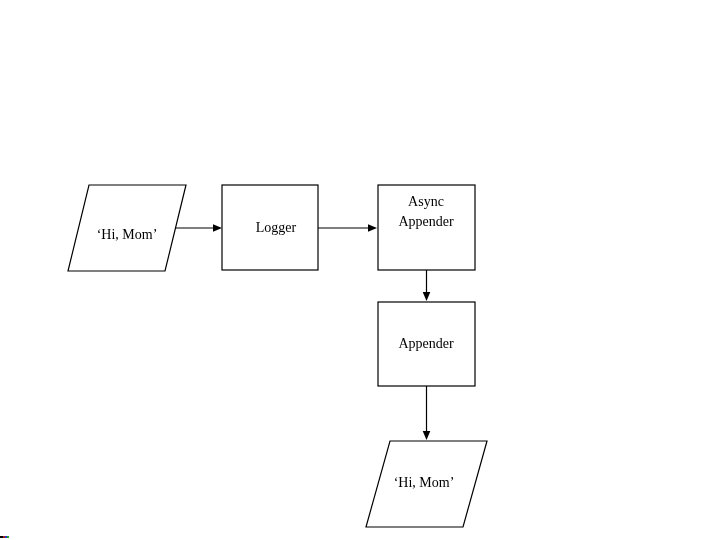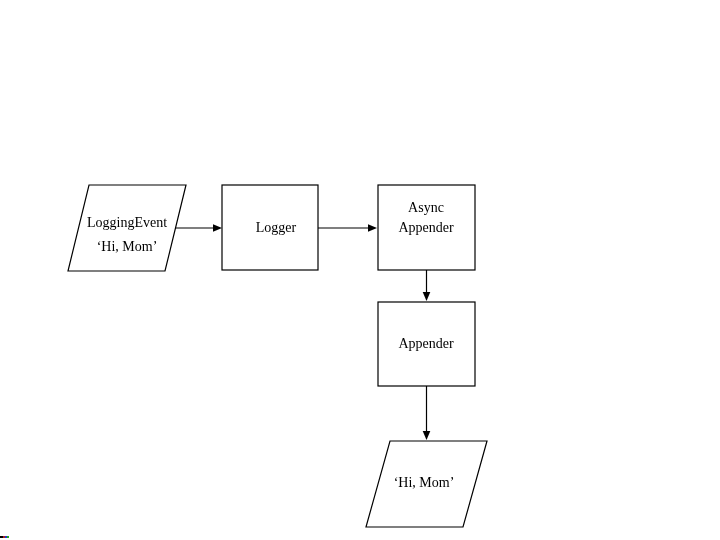--- a/index.html
+++ b/index.html
@@ -88,27 +88,26 @@
       <polygon class="edge-head" points="426.5,301 422.7,292 430.3,292"></polygon>
     </g>
 
     <g>
       <line class="edge-line" x1="426.5" y1="386" x2="426.5" y2="432"></line>
       <polygon class="edge-head" points="426.5,440 422.7,431 430.3,431"></polygon>
     </g>
   </svg>
 
   <div class="label lh24" style="left:127px; top:235px;">
-    <div>LoggingEvent</div>
     <div>‘Hi, Mom’</div>
   </div>
 
   <div class="label" style="left:276px; top:228px;">Logger</div>
 
-  <div class="label" style="left:426px; top:218px;">
+  <div class="label" style="left:426px; top:212px;">
     <div>Async</div>
     <div>Appender</div>
   </div>
 
   <div class="label" style="left:426px; top:344px;">Appender</div>
 
   <div class="label" style="left:424px; top:483px;">‘Hi, Mom’</div>
 
   <div class="corner-artifact">
     <i class="s1"></i>

